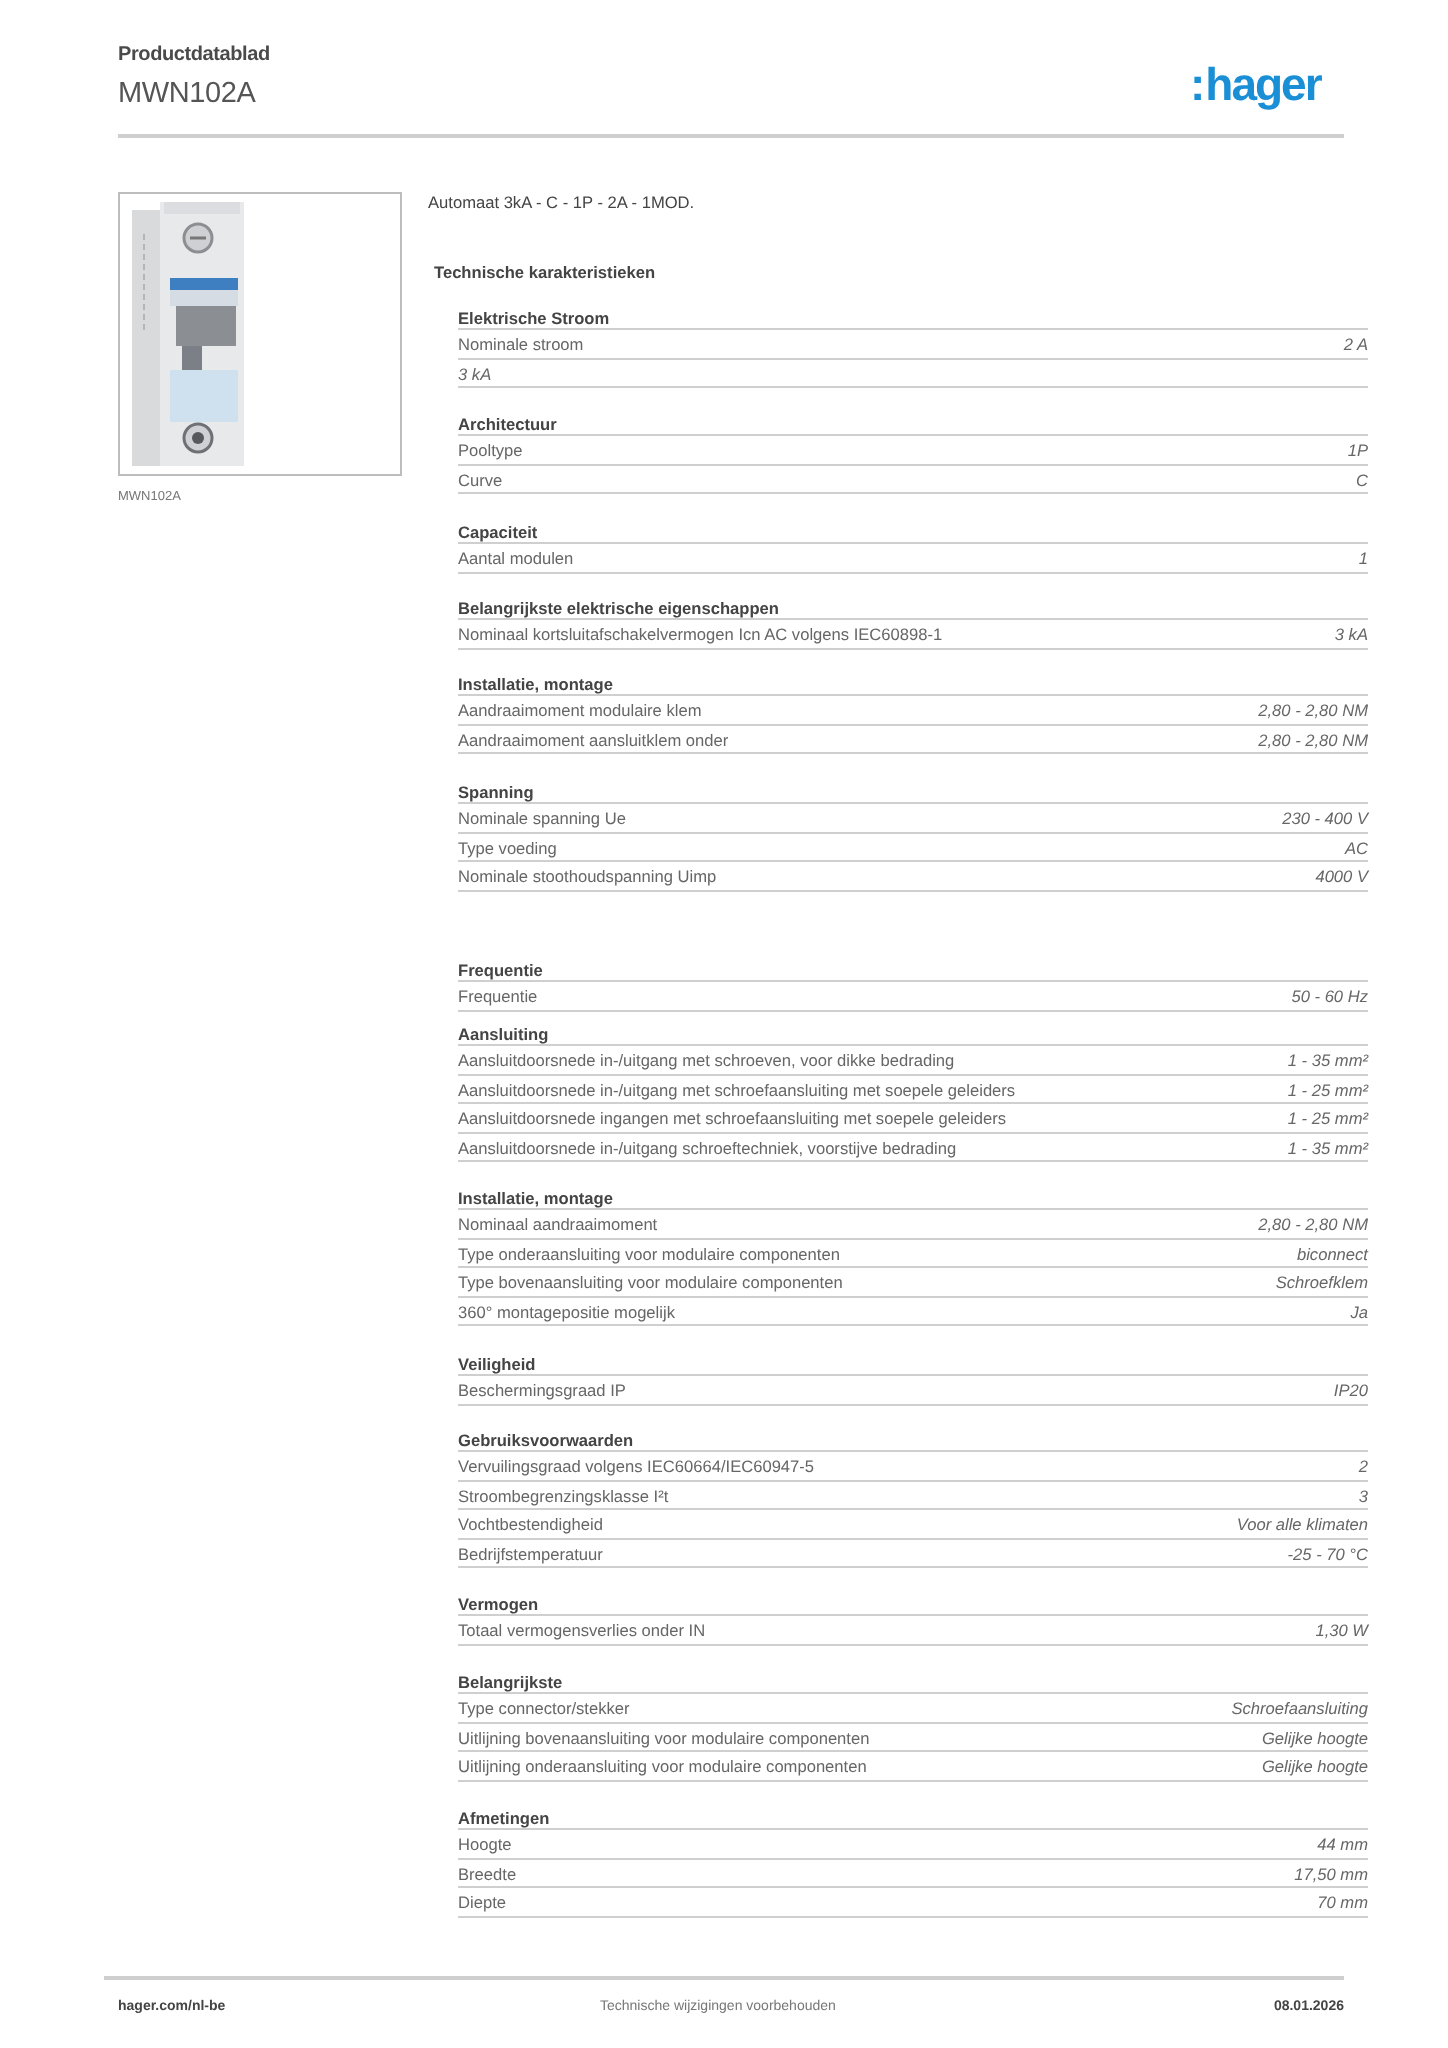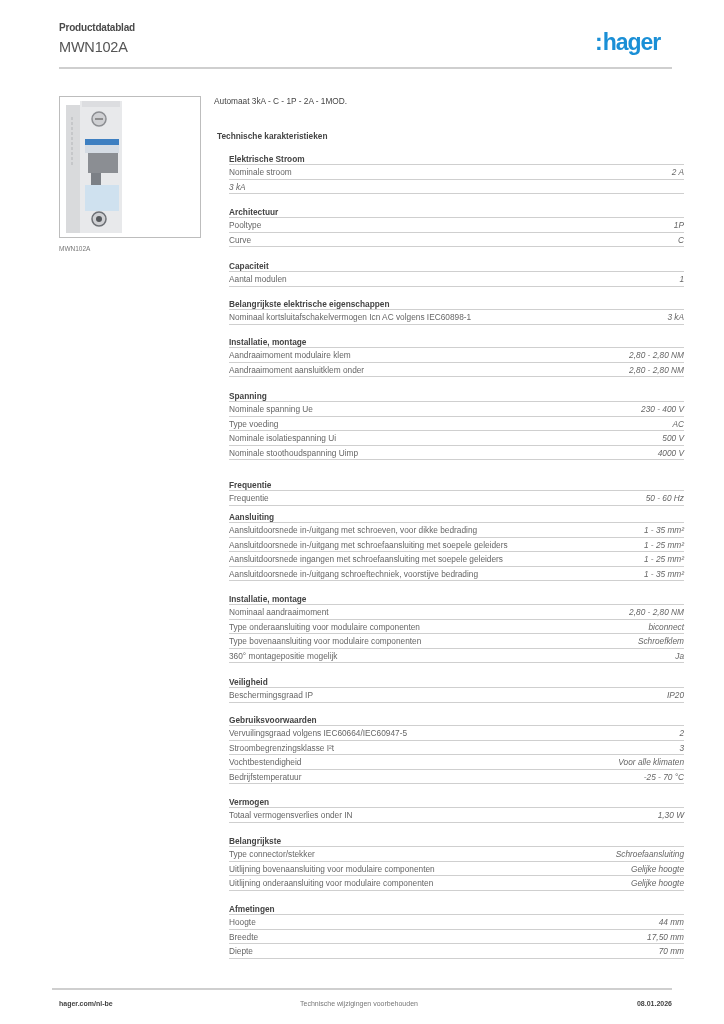--- a/index.html
+++ b/index.html
@@ -105,24 +105,20 @@
       <div class="section-title">Spanning</div>
       <div class="row">
         <span class="lbl">Nominale spanning Ue</span>
         <span class="val">230 - 400 V</span>
       </div>
       <div class="row">
         <span class="lbl">Type voeding</span>
         <span class="val">AC</span>
       </div>
       <div class="row">
-        <span class="lbl">Nominale isolatiespanning Ui</span>
-        <span class="val">500 V</span>
-      </div>
-      <div class="row">
         <span class="lbl">Nominale stoothoudspanning Uimp</span>
         <span class="val">4000 V</span>
       </div>
     </div>
     <div class="section" style="top: 480px;">
       <div class="section-title">Frequentie</div>
       <div class="row">
         <span class="lbl">Frequentie</span>
         <span class="val">50 - 60 Hz</span>
       </div>

